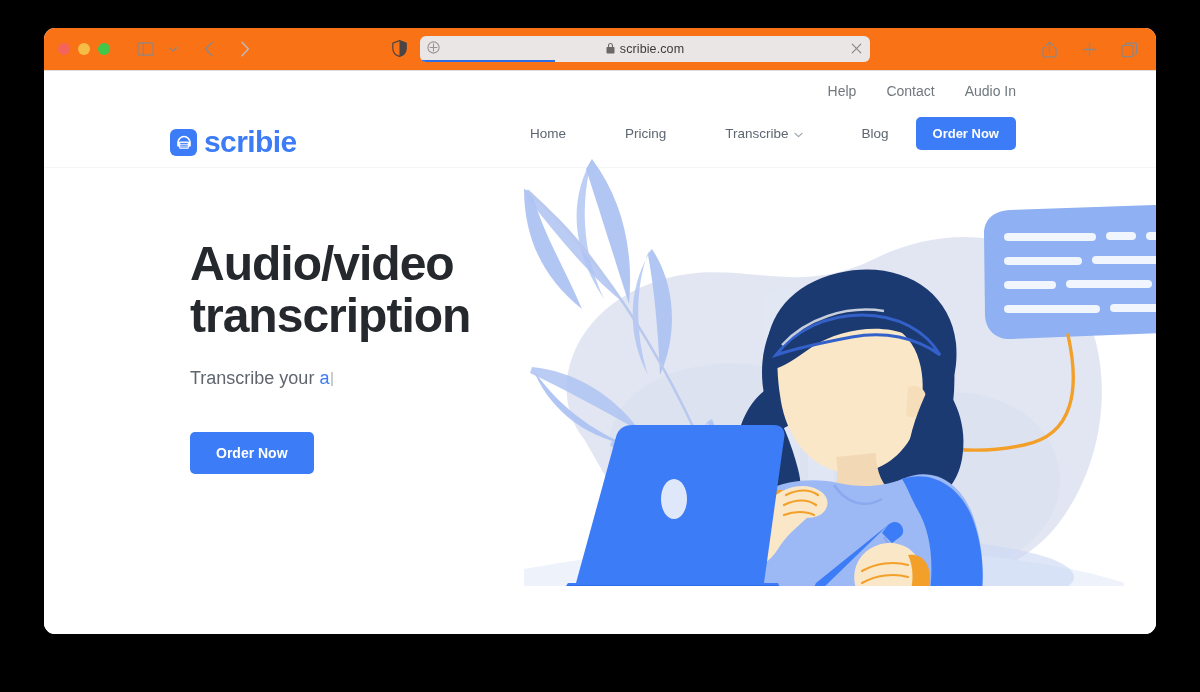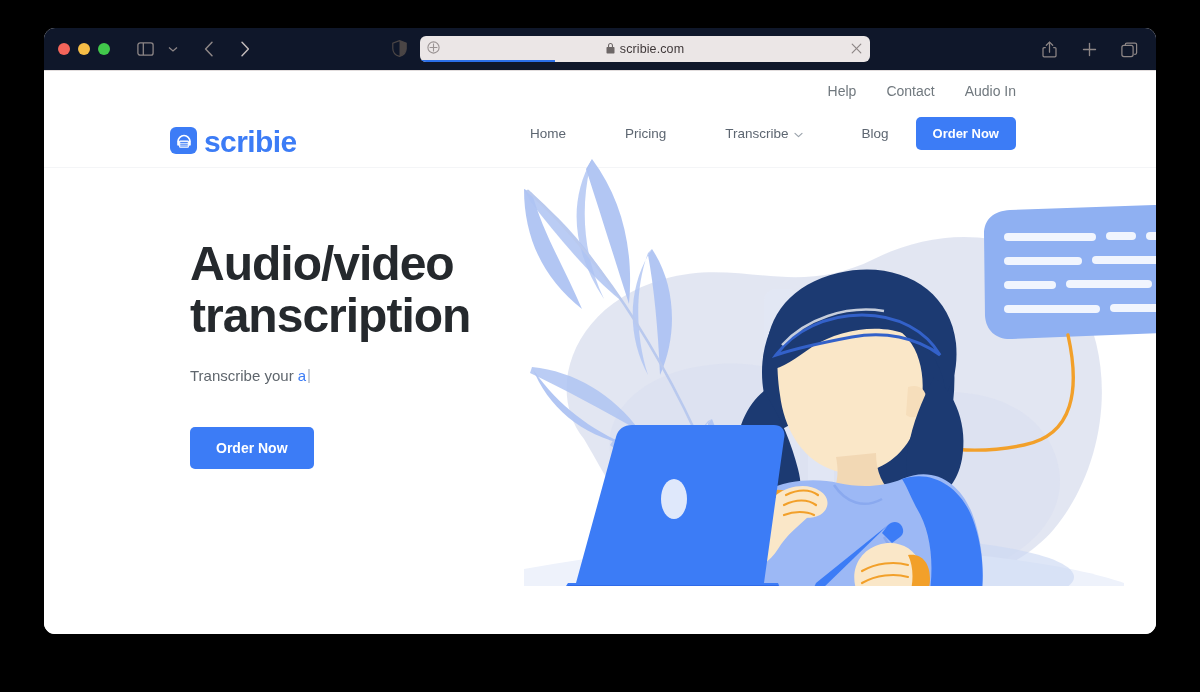--- a/index.html
+++ b/index.html
@@ -19,21 +19,21 @@
     background: #ffffff;
     border-radius: 11px;
     overflow: hidden;
     box-shadow: 0 10px 34px rgba(0,0,0,.55);
   }
 
   
   .toolbar {
     position: relative;
     height: 43px;
-    background: #0f172a;
+    background: #f97316;
     border-bottom: 1px solid #e2dddd;
     display: flex;
     align-items: center;
     padding: 0 14px;
   }
   .traffic { display: flex; gap: 8px; align-items: center; margin-right: 22px; }
   .dot { width: 12px; height: 12px; border-radius: 50%; }
   .dot.red { background: #f4645a; }
   .dot.yellow { background: #f6bd46; }
   .dot.green { background: #41c84b; }
@@ -103,21 +103,21 @@
     display: flex; align-items: center; justify-content: space-between;
     padding: 6px 140px 0 126px;
     height: 62px;
     position: relative;
   }
   .site-header:after {
     content: ""; position: absolute; left: 0; right: 0; bottom: -7px;
     height: 1px; background: #f4f5f7;
   }
 
-  .logo { display: flex; align-items: flex-start; gap: 7px; cursor: pointer; margin-top: 18px; }
+  .logo { display: flex; align-items: center; gap: 7px; cursor: pointer; margin-top: 18px; }
   .logo-mark {
     width: 27px; height: 27px; border-radius: 6px;
     background: #3c7cf6;
     display: flex; align-items: center; justify-content: center;
   }
   .logo-text {
     font-size: 30px; font-weight: 700; color: #3c7cf6;
     letter-spacing: -.6px; line-height: 1;
   }
 
@@ -137,21 +137,21 @@
   
   .hero { position: relative; height: 450px; margin-left: 20px; }
   .hero-copy { position: absolute; left: 126px; top: 77px; width: 430px; }
   .hero-title {
     font-size: 48px; font-weight: 700; color: #25292d;
     line-height: 1.09; letter-spacing: -1px;
     white-space: pre-line;
   }
   .hero-sub {
     margin-top: 21px;
-    font-size: 15px; color: #5f666d; line-height: 1.58;
+    font-size: 18px; color: #5f666d; line-height: 1.58;
   }
   .type-word { color: #3c7cf6; }
   .caret {
     display: inline-block; width: 2px; height: 14px;
     background: #c8cdd4; vertical-align: -2px; margin-left: 2px;
   }
   .btn-order-hero {
     margin-top: 40px;
     background: #3c7cf6; color: #fff;
     font-size: 14px; font-weight: 700;

